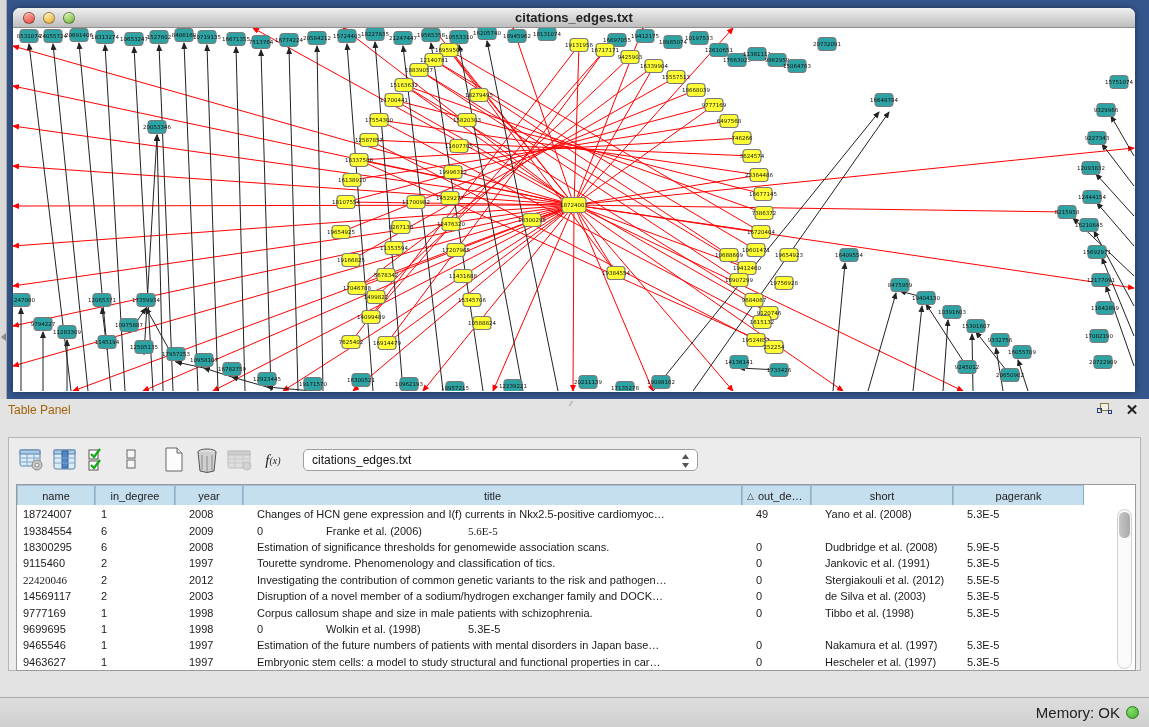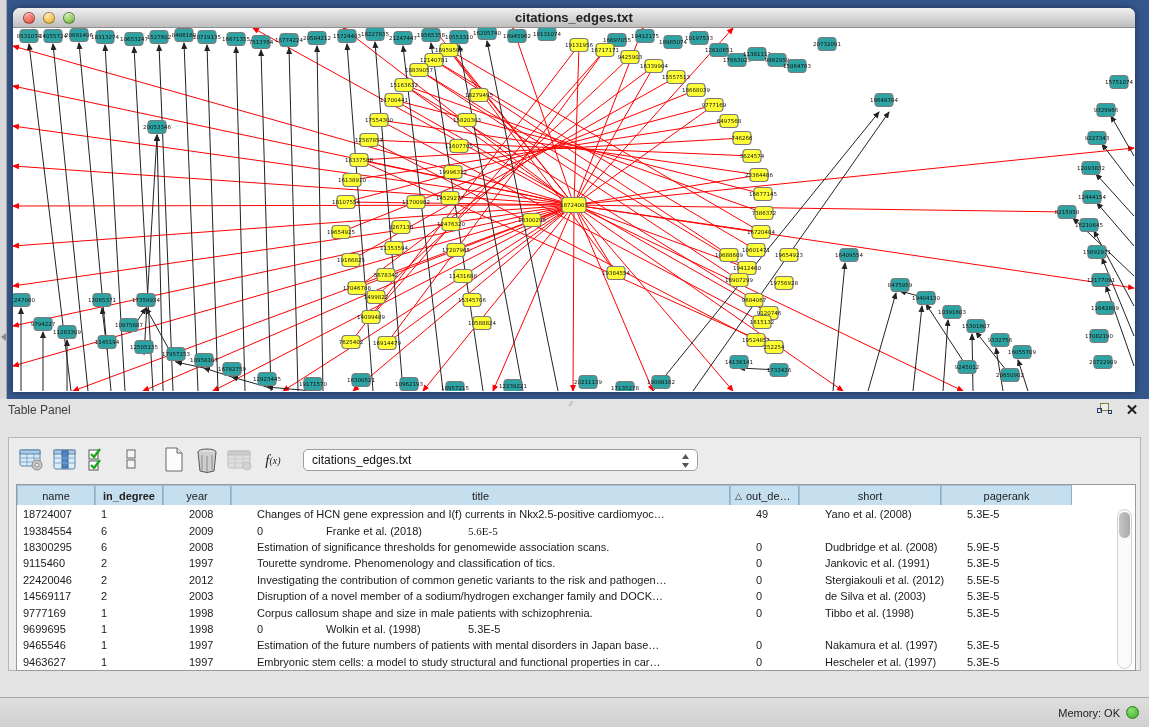--- a/index.html
+++ b/index.html
@@ -22,21 +22,21 @@
   .t-yellow { background:radial-gradient(circle at 35% 30%, #ffe9a8, #e8a820); }
   .t-green { background:radial-gradient(circle at 35% 30%, #c7eda4, #6fae2f); }
   #win-title { position:absolute; left:0; right:0; text-align:center; font-size:13px; color:#222; font-weight:bold; }
   #net-view { width:1122px; height:363px; background:#fff; overflow:hidden; }
   svg text { font-family:"DejaVu Sans", sans-serif; }
 
   
   #table-panel { position:absolute; left:0; top:399px; width:1149px; height:298px; background:#e3e3e3; }
   #divider-grip { position:absolute; left:570px; top:2px; width:10px; height:6px; color:#999; font-size:7px; line-height:6px; }
   #panel-titlebar { height:22px; display:flex; align-items:center; padding:0 8px; }
-  #panel-title { font-size:12px; color:#404040; flex:1; }
+  #panel-title { font-size:12px; color:#a16207; flex:1; }
   .panel-btn { width:18px; height:16px; margin-left:8px; position:relative; cursor:default; }
   #float-icon .sq1 { position:absolute; left:3px; top:1px; width:9px; height:8px; border:1px solid #8a7d3a; background:#eee; }
   #float-icon .sq2 { position:absolute; left:0; top:6px; width:5px; height:5px; border:1px solid #27406b; }
   #float-icon .sq3 { position:absolute; left:11px; top:8px; width:4px; height:4px; border:1px solid #27406b; }
   #close-icon { font-size:15px; font-weight:bold; color:#222; line-height:15px; text-align:center; }
 
   #panel-body { position:absolute; left:8px; top:38px; width:1133px; height:234px;
     border:1px solid #b5b5b5; background:#ececec; }
   #toolbar { height:44px; display:flex; align-items:center; padding-left:8px; }
   .tb-icon { width:30px; height:30px; margin-right:3px; display:flex; align-items:center; justify-content:center; }
@@ -61,21 +61,21 @@
   #seg { display:flex; border:1px solid #8f8f8f; border-radius:5px; overflow:hidden; background:#fdfdfd;
     box-shadow:0 1px 0 rgba(255,255,255,.8); }
   .seg-item { font-size:12px; padding:3px 14px; color:#111; border-left:1px solid #bbb; background:linear-gradient(#fefefe,#ececec); }
   .seg-item:first-child { border-left:none; }
   .seg-item.selected { background:linear-gradient(#8a8a8a,#6d6d6d); color:#f2f2f2; }
 
   
   #status-bar { position:absolute; left:0; top:697px; width:1149px; height:30px;
     background:linear-gradient(#dedede,#cfcfcf); border-top:1px solid #a8a8a8;
     display:flex; align-items:center; justify-content:flex-end; padding-right:10px; }
-  #memory-label { font-size:11px; color:#222; margin-right:6px; }
+  #memory-label { font-size:15px; color:#222; margin-right:6px; }
   #memory-dot { width:13px; height:13px; border-radius:50%; background:radial-gradient(circle at 35% 30%, #8ae06b, #3cae2c); border:1px solid #2c7a20; }
 </style>
 </head>
 <body>
 
 <div id="desktop">
   <div id="left-strip">
     <div id="collapse-arrow"></div>
   </div>
   <div id="net-window">
@@ -836,21 +836,21 @@
               <path d="M4.5 1 L8 6 L1 6 Z" fill="#555"></path>
               <path d="M4.5 15 L8 10 L1 10 Z" fill="#555"></path>
             </svg>
         </span>
       </div>
     </div>
 
     <div id="grid">
       <div id="header-row">
           <div class="hcell" style="width: 78px;">name</div>
-          <div class="hcell" style="width: 68px; font-weight: bold;">in_degree</div>
+          <div class="hcell" style="width: 80px;">in_degree</div>
           <div class="hcell" style="width: 68px;">year</div>
           <div class="hcell" style="width: 499px;">title</div>
           <div class="hcell" style="width: 69px; justify-content: flex-start; padding-left: 4px;"><span class="sort-tri">△</span>out_de…</div>
           <div class="hcell" style="width: 142px;">short</div>
           <div class="hcell" style="width: 131px;">pagerank</div>
         </div>
       <div id="rows">
           <div class="trow">
             <div class="tcell" style="width: 78px;">18724007</div>
             <div class="tcell" style="width: 88px;">1</div>
@@ -858,21 +858,21 @@
             <div class="tcell" style="width: 499px;">Changes of HCN gene expression and I(f) currents in Nkx2.5-positive cardiomyoc…</div>
             <div class="tcell" style="width: 69px;">49</div>
             <div class="tcell" style="width: 142px;">Yano et al. (2008)</div>
             <div class="tcell" style="width: 131px;">5.3E-5</div>
           </div>
           <div class="trow">
             <div class="tcell" style="width: 78px;">19384554</div>
             <div class="tcell" style="width: 88px;">6</div>
             <div class="tcell" style="width: 68px;">2009</div>
             <div class="tcell" style="width: 69px;">0</div>
-            <div class="tcell" style="width: 142px;">Franke et al. (2018)</div>
+            <div class="tcell" style="width: 142px;">Franke et al. (2006)</div>
             <div class="tcell" style="width: 131px; font-family: Liberation Serif, serif;">5.6E-5</div>
           </div>
           <div class="trow">
             <div class="tcell" style="width: 78px;">18300295</div>
             <div class="tcell" style="width: 88px;">6</div>
             <div class="tcell" style="width: 68px;">2008</div>
             <div class="tcell" style="width: 499px;">Estimation of significance thresholds for genomewide association scans.</div>
             <div class="tcell" style="width: 69px;">0</div>
             <div class="tcell" style="width: 142px;">Dudbridge et al. (2008)</div>
             <div class="tcell" style="width: 131px;">5.9E-5</div>
@@ -880,21 +880,21 @@
           <div class="trow">
             <div class="tcell" style="width: 78px;">9115460</div>
             <div class="tcell" style="width: 88px;">2</div>
             <div class="tcell" style="width: 68px;">1997</div>
             <div class="tcell" style="width: 499px;">Tourette syndrome. Phenomenology and classification of tics.</div>
             <div class="tcell" style="width: 69px;">0</div>
             <div class="tcell" style="width: 142px;">Jankovic et al. (1991)</div>
             <div class="tcell" style="width: 131px;">5.3E-5</div>
           </div>
           <div class="trow">
-            <div class="tcell" style="width: 78px;">22420046</div>
+            <div class="tcell" style="width: 78px; font-family: Liberation Serif, serif;">22420046</div>
             <div class="tcell" style="width: 88px;">2</div>
             <div class="tcell" style="width: 68px;">2012</div>
             <div class="tcell" style="width: 499px;">Investigating the contribution of common genetic variants to the risk and pathogen…</div>
             <div class="tcell" style="width: 69px;">0</div>
             <div class="tcell" style="width: 142px;">Stergiakouli et al. (2012)</div>
             <div class="tcell" style="width: 131px;">5.5E-5</div>
           </div>
           <div class="trow">
             <div class="tcell" style="width: 78px;">14569117</div>
             <div class="tcell" style="width: 88px;">2</div>

